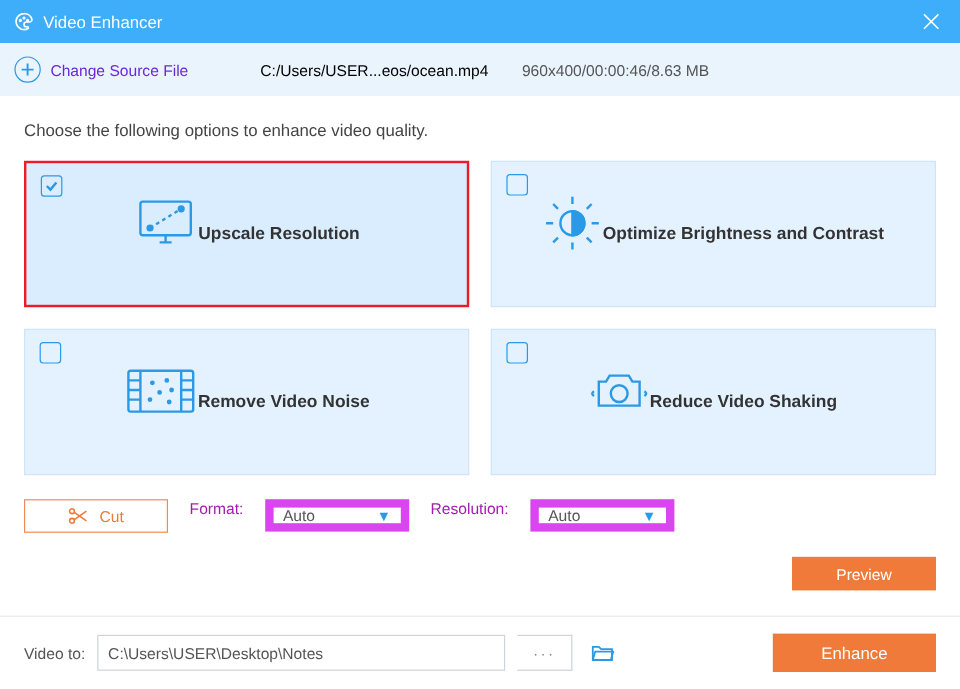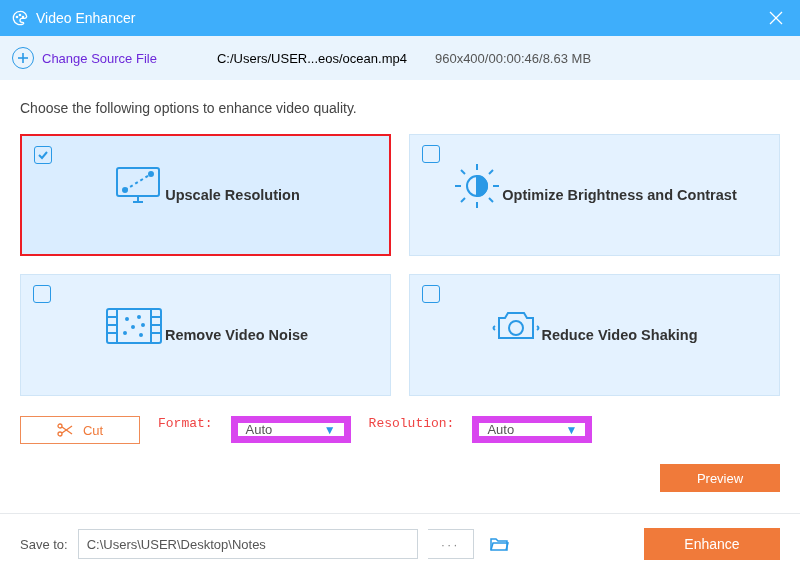--- a/index.html
+++ b/index.html
@@ -29,21 +29,21 @@
   .option-card .chk { position:absolute; top:10px; left:12px; width:18px; height:18px; border:1.5px solid #2a99e6; border-radius:3px; background:#fff0; display:flex; align-items:center; justify-content:center; }
   .option-card.selected .chk { }
   .option-card .chk .mark { display:none; }
   .option-card.selected .chk .mark { display:block; }
   .option-card .card-icon { margin-bottom: 14px; }
   .option-card .card-label { font-size:14.5px; font-weight:600; color:#333; }
 
   
   .controls { display:flex; gap: 18px; padding: 20px 20px 0 20px; font-size:13px; color:#555; }
   .cut-btn { width:120px; height:28px; border:1px solid #f08b56; color:#f07a3a; background:#fff; display:flex; align-items:center; justify-content:center; gap:10px; cursor:pointer; }
-  .ctrl-label { color:#ef4444;font-family:Liberation Mono, monospace; }
+  .ctrl-label { color:#a21caf; }
   .dropdown { height:27px; border:7px solid #d946ef; min-width:120px; display:flex; align-items:center; justify-content:space-between; padding:0 8px; background:#fff; cursor:pointer; }
   .dropdown .caret { color:#2a99e6; font-size:12px; }
   .preview-btn { margin-left:auto; height:28px; width:120px; background:#f07a3a; color:#fff; border:none; font-size:13px; cursor:pointer; display:flex; align-items:center; justify-content:center;margin-top:48px; }
 
   
   .footer-sep { position:absolute; left:0; right:0; bottom:60px; height:1px; background:#e6e9ec; }
   .footer { position:absolute; left:0; right:0; bottom:0; height:60px; display:flex; align-items:center; padding:0 20px; font-size:13px; color:#555; gap:10px; }
   .save-input { flex:0 0 auto; width:340px; height:30px; border:1px solid #cdd5db; padding:0 8px; background:#fff; font-size:13px; color:#555; }
   .more-btn { width:46px; height:30px; border:1px solid #cdd5db; border-left:none; background:#fff; display:flex; align-items:center; justify-content:center; color:#888; cursor:pointer; letter-spacing:2px; }
   .folder-btn { width:30px; height:30px; display:flex; align-items:center; justify-content:center; cursor:pointer; color:#2a99e6; }
@@ -194,21 +194,21 @@
     <span class="caret">▼</span>
   </div>
   <button class="preview-btn">
     <span>Preview</span>
   </button>
 </div>
 
 <div class="footer-sep"></div>
 
 <div class="footer">
-  <span>Save to:</span>
+  <span>Video to:</span>
   <input class="save-input" type="text" value="C:\Users\USER\Desktop\Notes" style="">
   <div class="more-btn">
     <span>···</span>
   </div>
   <div class="folder-btn">
     <svg width="20" height="16" viewBox="0 0 20 16" fill="none" stroke="#2a99e6" stroke-width="1.5">
         <path d="M2 3 h5 l2 2 h9 v9 H2 z"></path>
         <path d="M2 14 l2-7 h15 l-2 7"></path>
       </svg>
   </div>

